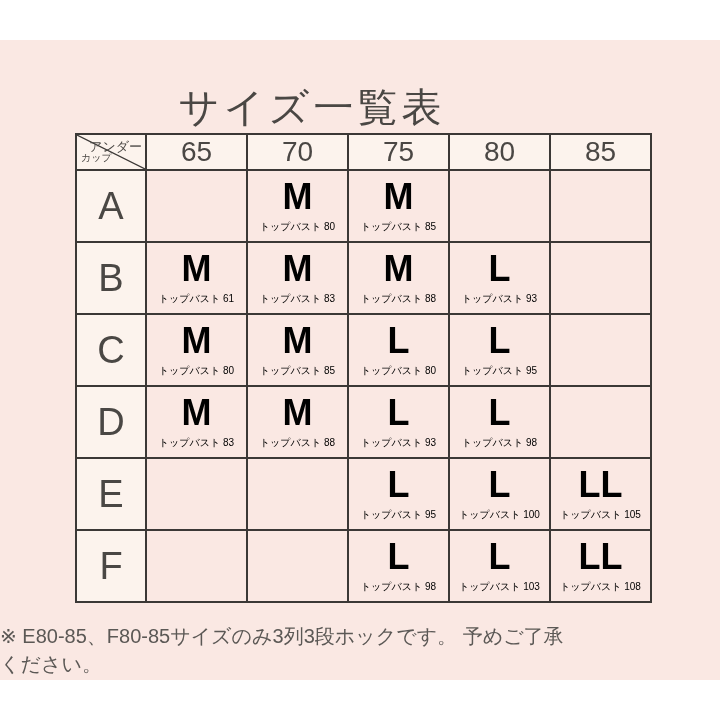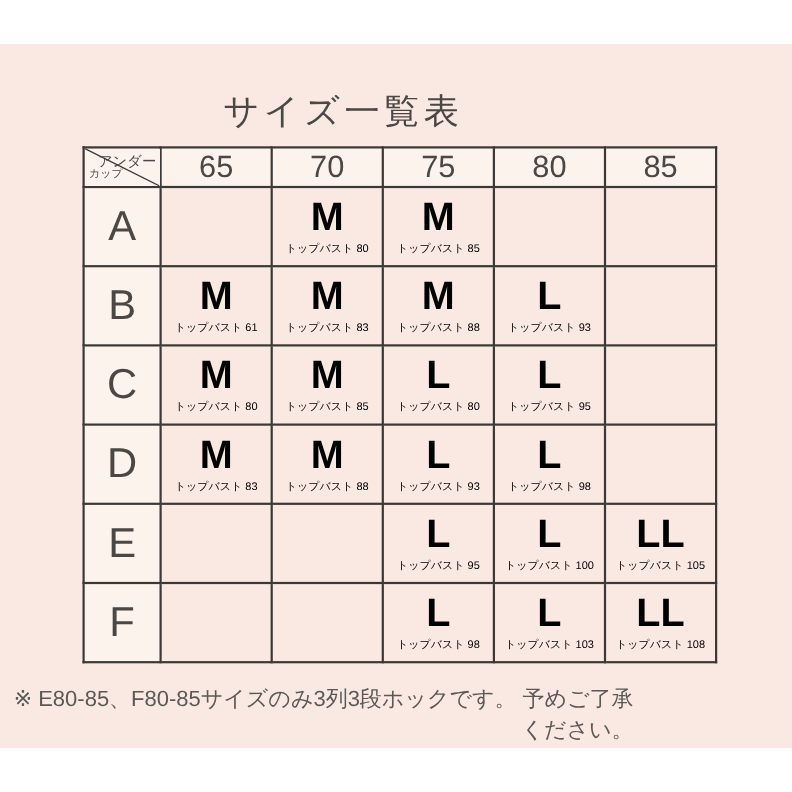--- a/index.html
+++ b/index.html
@@ -22,21 +22,21 @@
     width: 720px;
     height: 640px;
     background: var(--panel-bg, #fae8e3);
   }
   .title {
     position: absolute;
     top: 80px;
     left: 0;
     width: 620px;
     text-align: center;
-    font-size: 32px;
+    font-size: 40px;
     font-weight: 500;
     letter-spacing: 4px;
     text-indent: 4px;
     color: var(--text-dark, #4a4744);
   }
   table.size-table {
     position: absolute;
     left: 75px;
     top: 133px;
     border-collapse: collapse;
@@ -91,21 +91,21 @@
     font-size: 10px;
     font-weight: 500;
     line-height: 18px;
     margin-top: 1px;
   }
   .footer-note {
     position: absolute;
     top: 622px;
     left: 0;
     width: 576px;
-    text-align: right;
+    text-align: left;
     font-size: 20px;
     line-height: 28px;
     color: var(--footer-text, #5b5855);
   }
 </style>
 </head>
 <body>
 
 <div class="page">
   <div class="panel"></div>

